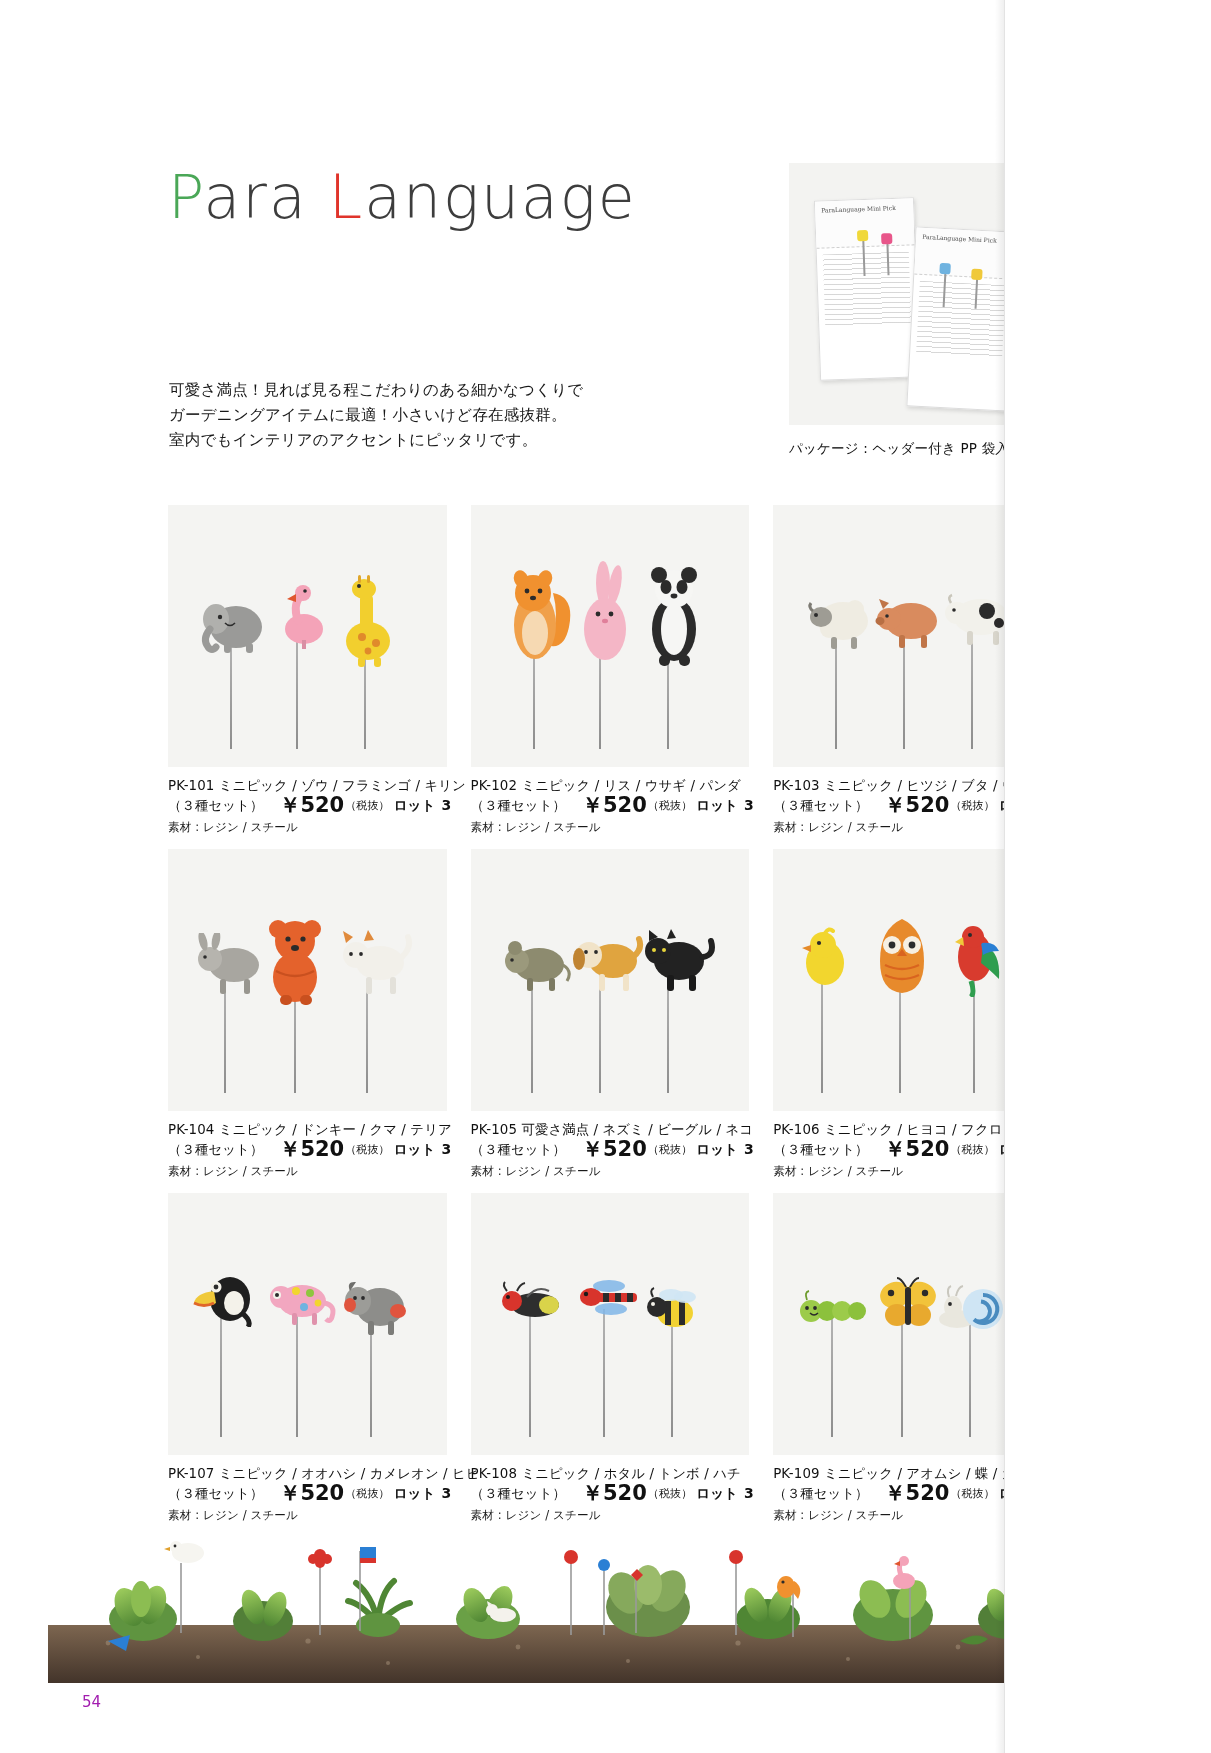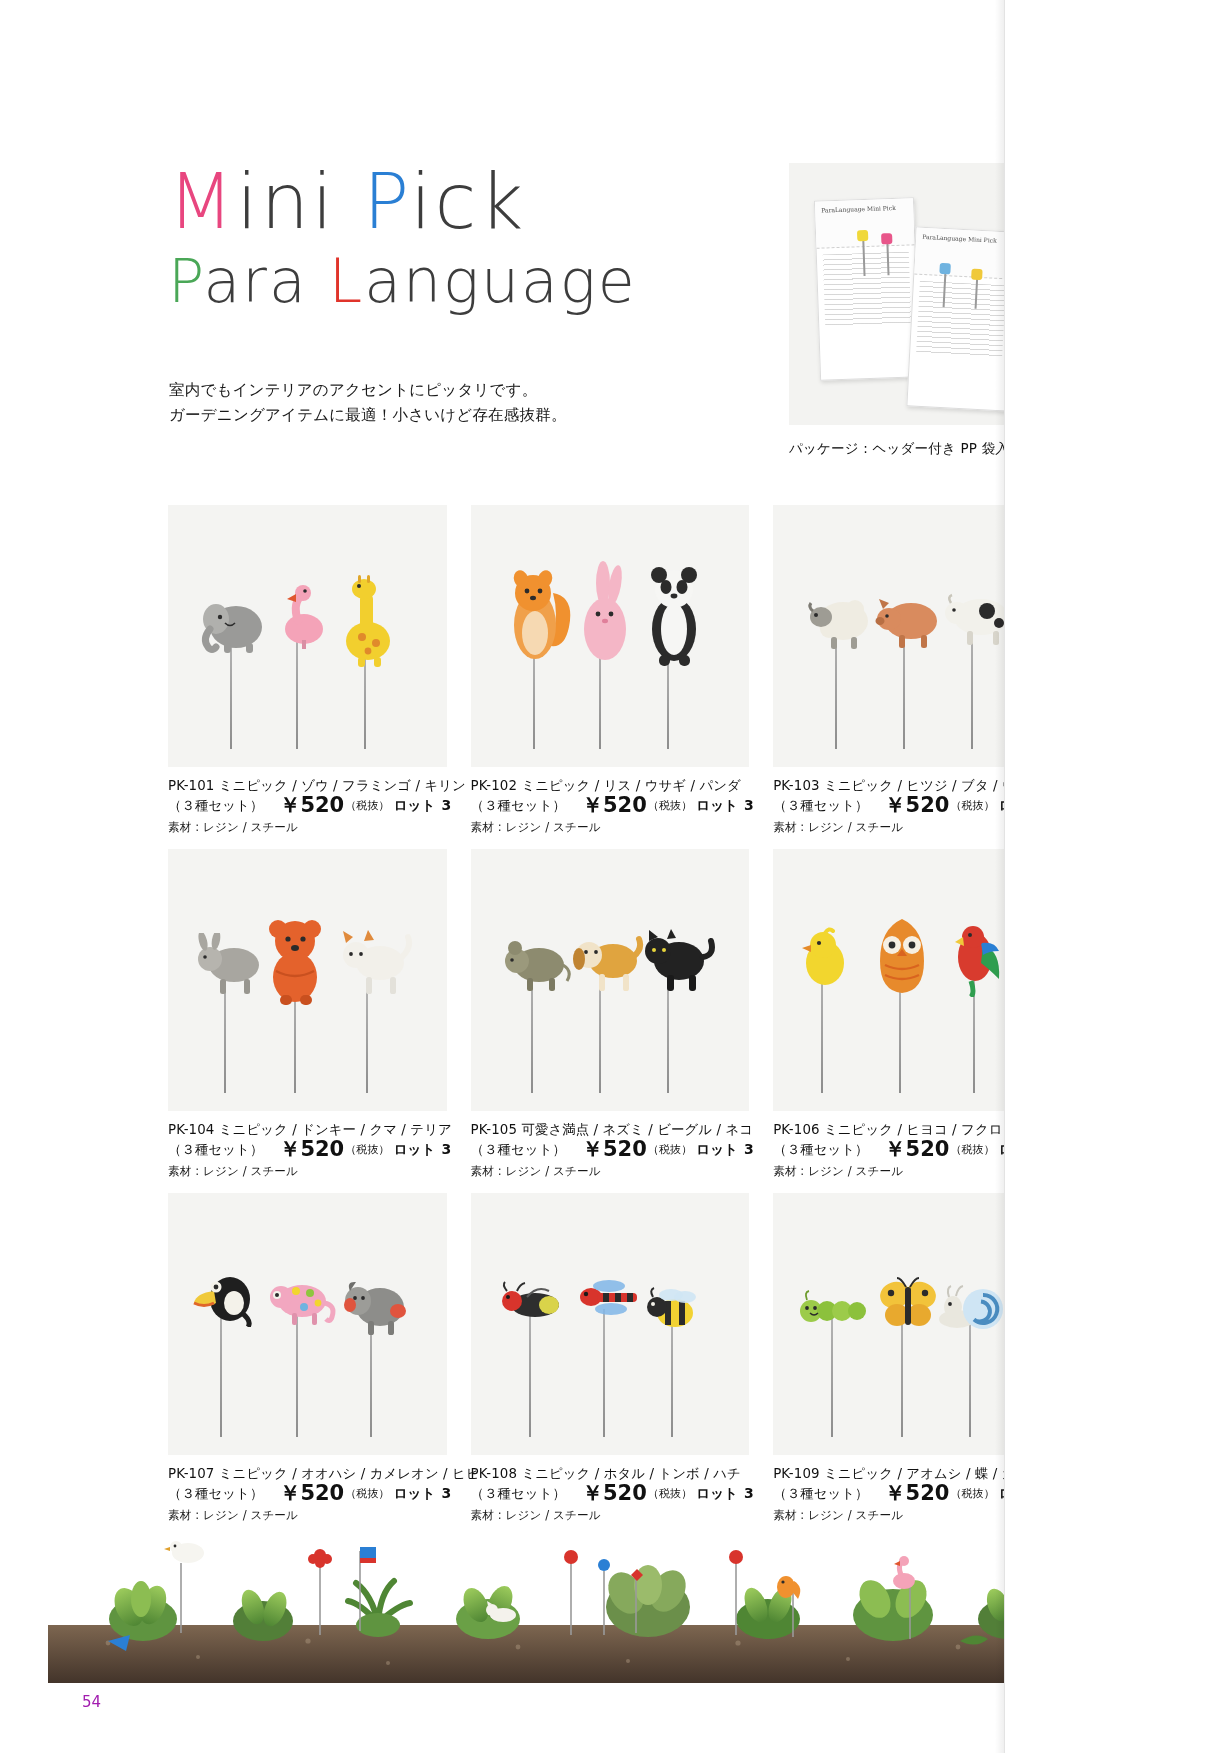--- a/index.html
+++ b/index.html
@@ -229,31 +229,29 @@
     font-size: 15px;
     color: #a21caf;
   }
 </style>
 </head>
 <body>
 
 <div class="page">
 
   <div class="title-block">
-    <div class="title-main">
-      <span class="c-pink">M</span><span class="c-gray">ini</span> <span class="c-blue">P</span><span class="c-gray">ick</span>
-    </div>
     <div class="title-sub">
       <span class="c-green">P</span><span class="c-gray">ara</span> <span class="c-red">L</span><span class="c-gray">anguage</span>
     </div>
   </div>
 
   <div class="lead">
+    <div>可愛さ満点！見れば見る程こだわりのある細かなつくりで</div>
+    <div>ガーデニングアイテムに最適！小さいけど存在感抜群。</div>
     <div>室内でもインテリアのアクセントにピッタリです。</div>
-    <div>ガーデニングアイテムに最適！小さいけど存在感抜群。</div>
   </div>
 
   <div class="pkg-photo">
     <div class="pkg-bag" style="left:28px; top:36px; width:98px; height:178px; transform:rotate(-2deg);">
       <div class="hdr">
         <div class="hdr-text">ParaLanguage Mini Pick</div>
       </div>
       <div class="pkg-lines"></div>
       <div class="pkg-pick" style="left:46px; top:40px; height:36px;"></div>
       <div class="pkg-head" style="left:41px; top:30px; background:#f0d83a;"></div>

